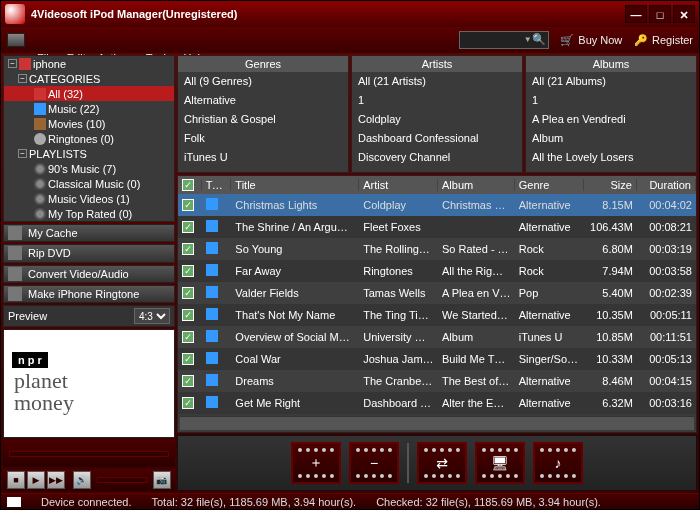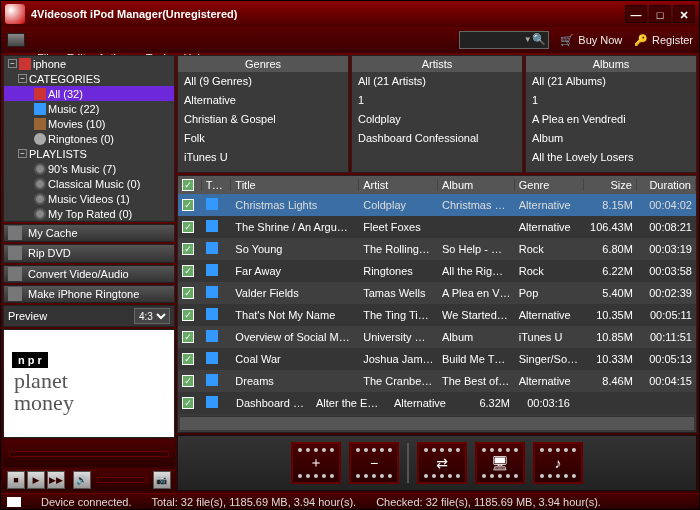--- a/index.html
+++ b/index.html
@@ -20,21 +20,21 @@
 .topbtn { display: flex; align-items: center; gap: 4px; cursor: pointer; color: #eee; }
 .cart { color: #5c5; }
 .key { color: #fc0; }
 
 .body { flex: 1; display: flex; padding: 2px; gap: 2px; overflow: hidden; }
 .left { width: 172px; display: flex; flex-direction: column; gap: 2px; }
 .tree { background: #3a3a3a; border: 1px solid #222; height: 184px; overflow: hidden; }
 .tree .row { display: flex; align-items: center; height: 15px; padding-left: 4px; color: #fff; gap: 2px; }
 .tree .row.l1 { padding-left: 14px; }
 .tree .row.l2 { padding-left: 30px; }
-.tree .row.sel { background: #6d28d9; }
+.tree .row.sel { background: #b91c1c; }
 .tree .exp { width: 9px; height: 9px; border: 1px solid #888; color: #fff; font-size: 8px; line-height: 7px; text-align: center; }
 .tree .ico { width: 12px; height: 12px; display: inline-block; }
 .ico.phone { background: #c33; }
 .ico.music { background: #39f; }
 .ico.movie { background: #963; }
 .ico.ring { background: #aaa; border-radius: 50%; }
 .ico.gear { background: radial-gradient(circle, #888 40%, #555 50%); border-radius: 50%; }
 
 .actionrow { height: 20px; background: linear-gradient(180deg, #555, #333); display: flex; align-items: center; padding: 0 4px; gap: 6px; color: #fff; cursor: pointer; border: 1px solid #222; }
 .actionrow .aicon { width: 14px; height: 14px; background: #777; }
@@ -222,20 +222,21 @@
           <div class="fr">Christian &amp; Gospel</div>
           <div class="fr">Folk</div>
           <div class="fr">iTunes U</div>
         </div>
         <div class="filterbox">
           <div class="fh">Artists</div>
           <div class="fr">All (21 Artists)</div>
           <div class="fr">1</div>
           <div class="fr">Coldplay</div>
           <div class="fr">Dashboard Confessional</div>
+          <div class="fr">Discovery Channel</div>
         </div>
         <div class="filterbox">
           <div class="fh">Albums</div>
           <div class="fr">All (21 Albums)</div>
           <div class="fr">1</div>
           <div class="fr">A Plea en Vendredi</div>
           <div class="fr">Album</div>
           <div class="fr">All the Lovely Losers</div>
         </div>
       </div>
@@ -278,35 +279,35 @@
               <div class="gc c-size">106.43M</div>
               <div class="gc c-dur">00:08:21</div>
             </div>
             <div class="gr">
               <div class="gc c-chk">
                 <div class="gchk">✓</div>
               </div>
               <div class="gc c-type"><span class="mico"></span></div>
               <div class="gc c-title">So Young</div>
               <div class="gc c-artist">The Rolling…</div>
-              <div class="gc c-album">So Help - …</div>
+              <div class="gc c-album">So Rated - …</div>
               <div class="gc c-genre">Rock</div>
               <div class="gc c-size">6.80M</div>
               <div class="gc c-dur">00:03:19</div>
             </div>
             <div class="gr">
               <div class="gc c-chk">
                 <div class="gchk">✓</div>
               </div>
               <div class="gc c-type"><span class="mico"></span></div>
               <div class="gc c-title">Far Away</div>
               <div class="gc c-artist">Ringtones</div>
               <div class="gc c-album">All the Rig…</div>
               <div class="gc c-genre">Rock</div>
-              <div class="gc c-size">6.22M</div>
+              <div class="gc c-size">7.94M</div>
               <div class="gc c-dur">00:03:58</div>
             </div>
             <div class="gr">
               <div class="gc c-chk">
                 <div class="gchk">✓</div>
               </div>
               <div class="gc c-type"><span class="mico"></span></div>
               <div class="gc c-title">Valder Fields</div>
               <div class="gc c-artist">Tamas Wells</div>
               <div class="gc c-album">A Plea en V…</div>
@@ -360,20 +361,21 @@
               <div class="gc c-album">The Best of…</div>
               <div class="gc c-genre">Alternative</div>
               <div class="gc c-size">8.46M</div>
               <div class="gc c-dur">00:04:15</div>
             </div>
             <div class="gr">
               <div class="gc c-chk">
                 <div class="gchk">✓</div>
               </div>
               <div class="gc c-type"><span class="mico"></span></div>
+              <div class="gc c-title">Get Me Right</div>
               <div class="gc c-artist">Dashboard C…</div>
               <div class="gc c-album">Alter the E…</div>
               <div class="gc c-genre">Alternative</div>
               <div class="gc c-size">6.32M</div>
               <div class="gc c-dur">00:03:16</div>
             </div>
           </div>
         <div class="hscroll"></div>
       </div>
 

